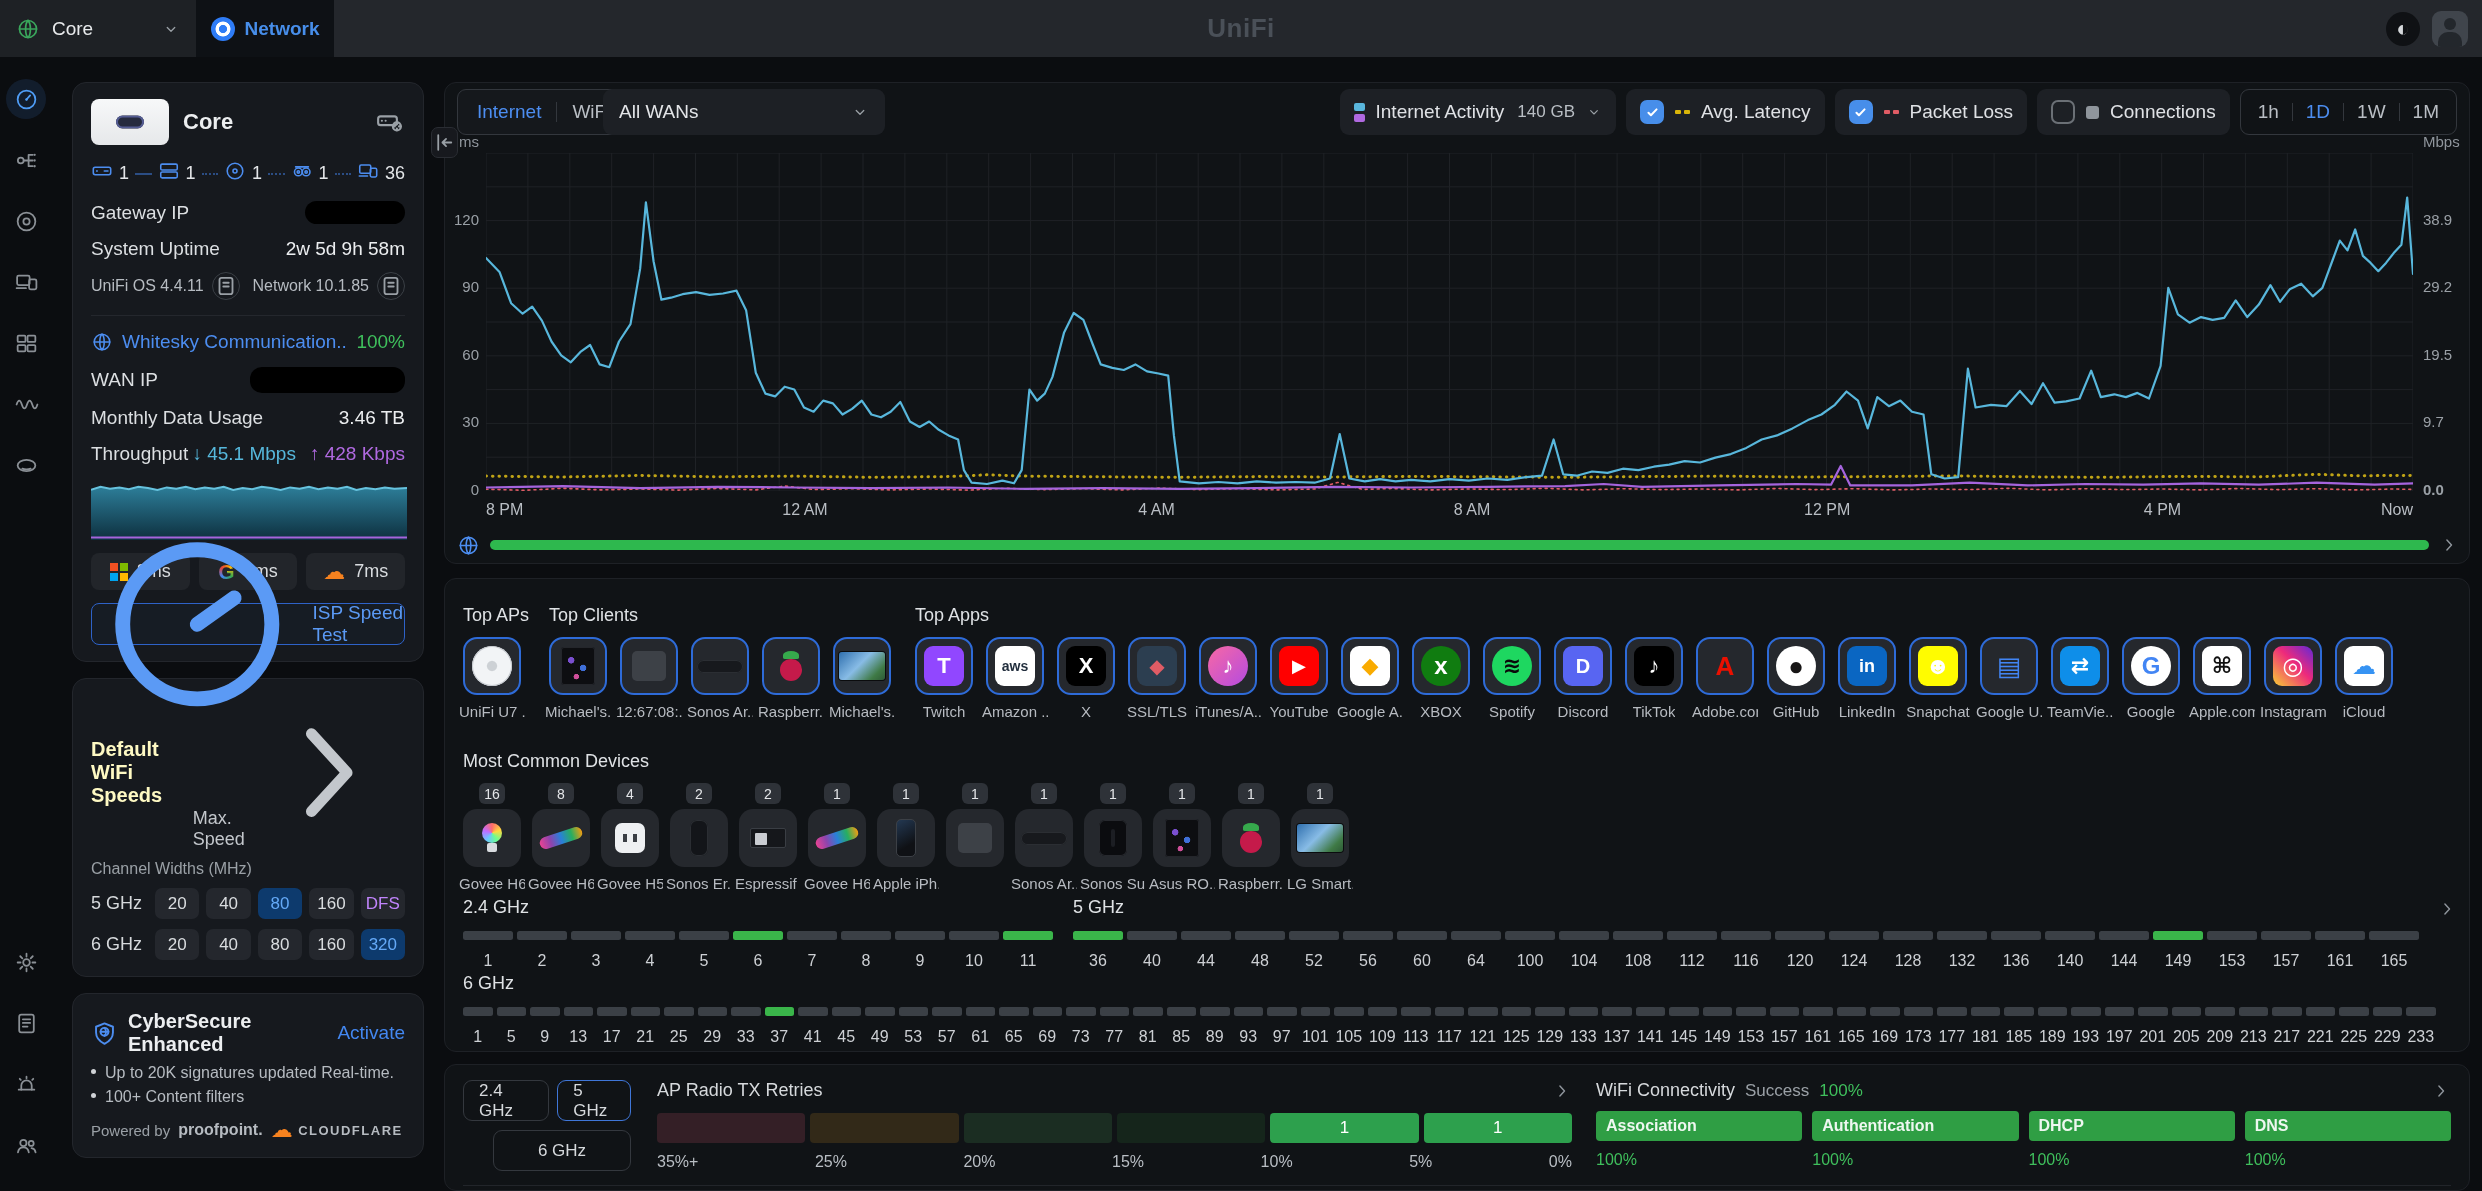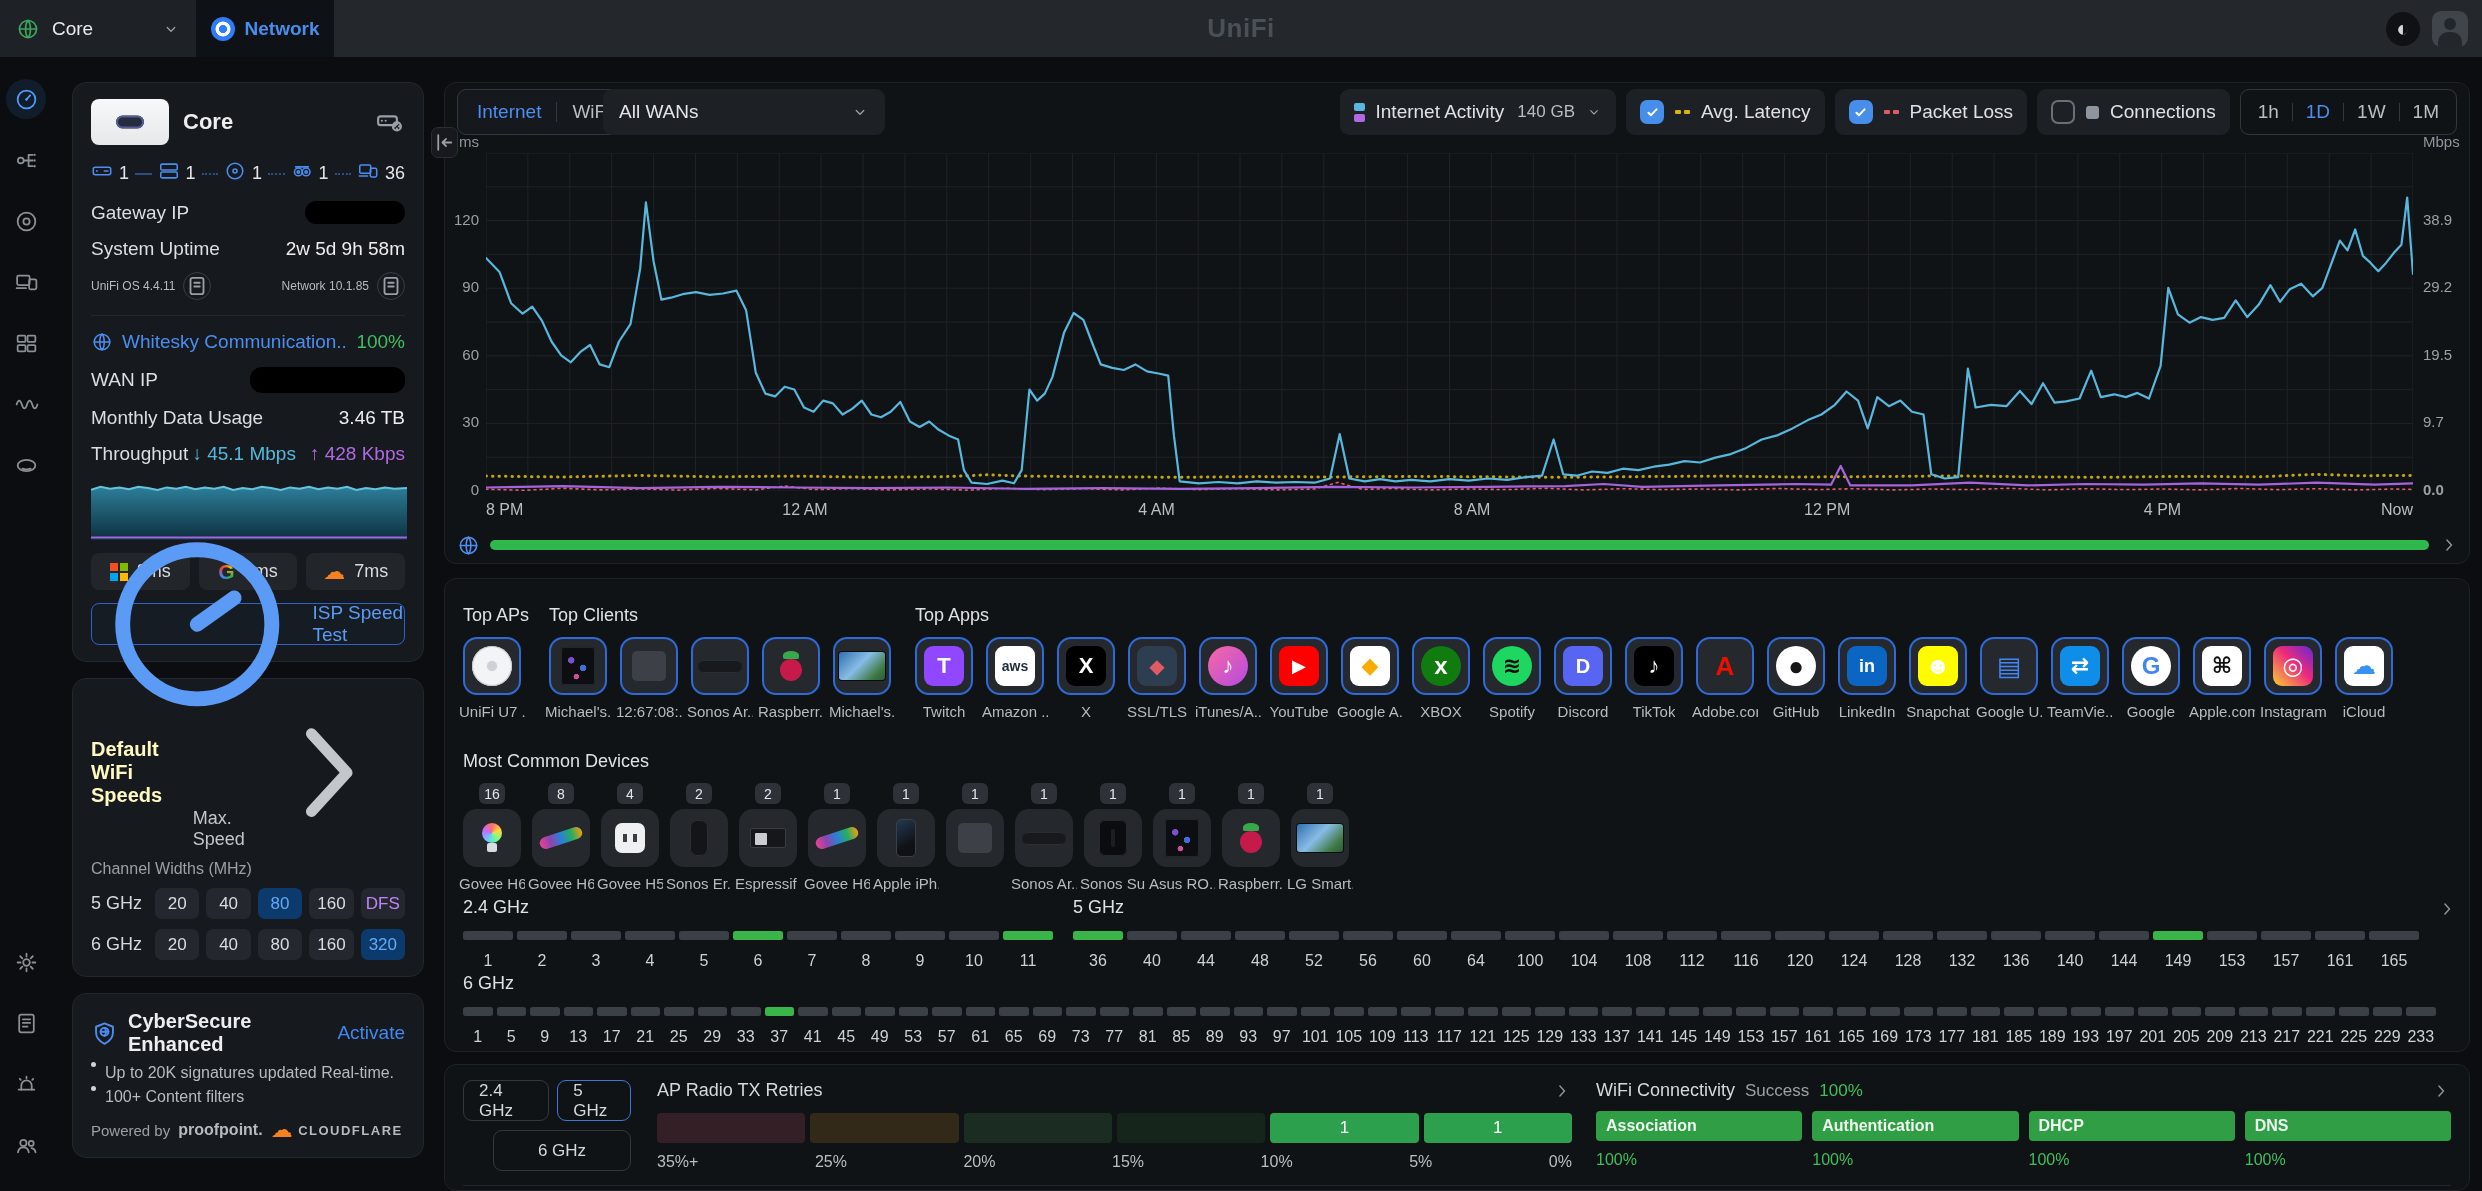--- a/index.html
+++ b/index.html
@@ -40,21 +40,21 @@
   .cnt-grp{display:flex;align-items:center;gap:6px;}
   .cnt-grp svg{width:22px;height:22px;}
   .cnt-val{color:#e3e5e8;font-size:18px;}
   .cnt-line{flex:1;border-top:2px dotted #2b4d84;min-width:10px;}
   .cnt-line.solid{border-top-style:solid;}
   .info-row{display:flex;justify-content:space-between;align-items:center;margin-top:14px;font-size:19px;color:#dcdfe2;}
   .info-val{color:#eceef0;}
   .redact{background:#000;border-radius:12px;}
   .redact.gw{width:100px;height:23px;}
   .redact.wan{width:155px;height:26px;}
-  .ver-row{display:flex;justify-content:space-between;margin-top:12px;font-size:12px;color:#b6bbc1;align-items:center;}
+  .ver-row{display:flex;justify-content:space-between;margin-top:12px;font-size:16px;color:#b6bbc1;align-items:center;}
   .ver-item{display:flex;align-items:center;gap:8px;}
   .note-ic{width:28px;height:28px;border-radius:50%;border:1px solid #3a3f45;display:flex;align-items:center;justify-content:center;color:#9aa0a6;}
   .note-ic svg{width:16px;height:16px;}
   .hr{border-top:1px solid #24272d;margin-top:15px;}
   .isp-row{display:flex;align-items:center;gap:9px;margin-top:15px;font-size:19px;}
   .isp-row .ic{color:#4c8df0;width:22px;height:22px;flex:none;}
   .isp-name{color:#4c8df0;white-space:nowrap;overflow:hidden;}
   .isp-pct{margin-left:auto;color:#3fbf5c;}
   .tp-row{display:flex;align-items:center;margin-top:14px;font-size:19px;color:#dcdfe2;}
   .tp-down{color:#56b8dc;margin-left:auto;}
@@ -82,21 +82,21 @@
   .ws-band{width:56px;font-size:18px;color:#d6d9dc;flex:none;}
   .ws-chips{display:flex;gap:7px;flex:1;}
   .ws-chip{flex:1;height:31px;background:#24272d;border-radius:7px;display:flex;align-items:center;justify-content:center;font-size:17px;color:#d9dcdf;}
   .ws-chip.sel{background:#0d3a6d;color:#64a9f7;}
   .ws-chip.dfs{color:#c084fc;}
   .c3-head{display:flex;align-items:center;gap:10px;font-size:20px;}
   .c3-head .ic{color:#4c8df0;width:27px;height:27px;}
   .c3-title{font-weight:600;flex:1;color:#eceef0;}
   .c3-act{color:#4387f0;font-size:19px;}
   .c3-ul{margin:8px 0 0;padding:0;list-style:none;font-size:16px;color:#b6bbc1;}
-  .c3-ul li{margin-top:6px;display:flex;gap:9px;align-items:flex-start;}
+  .c3-ul li{margin-top:6px;display:flex;gap:9px;align-items:center;}
   .c3-ul li::before{content:"";width:5px;height:5px;border-radius:50%;background:#cfd2d6;flex:none;transform:translateY(-2px);}
   .c3-pow{display:flex;align-items:center;gap:8px;margin-top:13px;font-size:15px;color:#9aa0a6;}
   .pp{color:#b6bbc1;font-weight:600;font-size:16px;}
   .cf-brand{display:flex;align-items:center;gap:4px;color:#b6bbc1;font-weight:700;font-size:13px;letter-spacing:1.5px;}
   
   .chart-panel{position:absolute;left:444px;top:82px;width:2026px;height:482px;background:#101316;border:1px solid #1e2126;border-radius:12px;}
   .collapse-handle{position:absolute;left:-14px;top:44px;width:27px;height:31px;background:#17191e;border:1px solid #2a2d33;border-radius:7px;display:flex;align-items:center;justify-content:center;color:#9aa0a6;}
   .collapse-handle svg{width:17px;height:17px;}
   .hseg{position:absolute;left:12px;top:6px;height:46px;border:1px solid #33373d;border-radius:9px;background:#15181c;display:flex;align-items:center;padding:0 4px;}
   .hseg .tab{padding:0 15px;font-size:19px;color:#b9bec4;}

